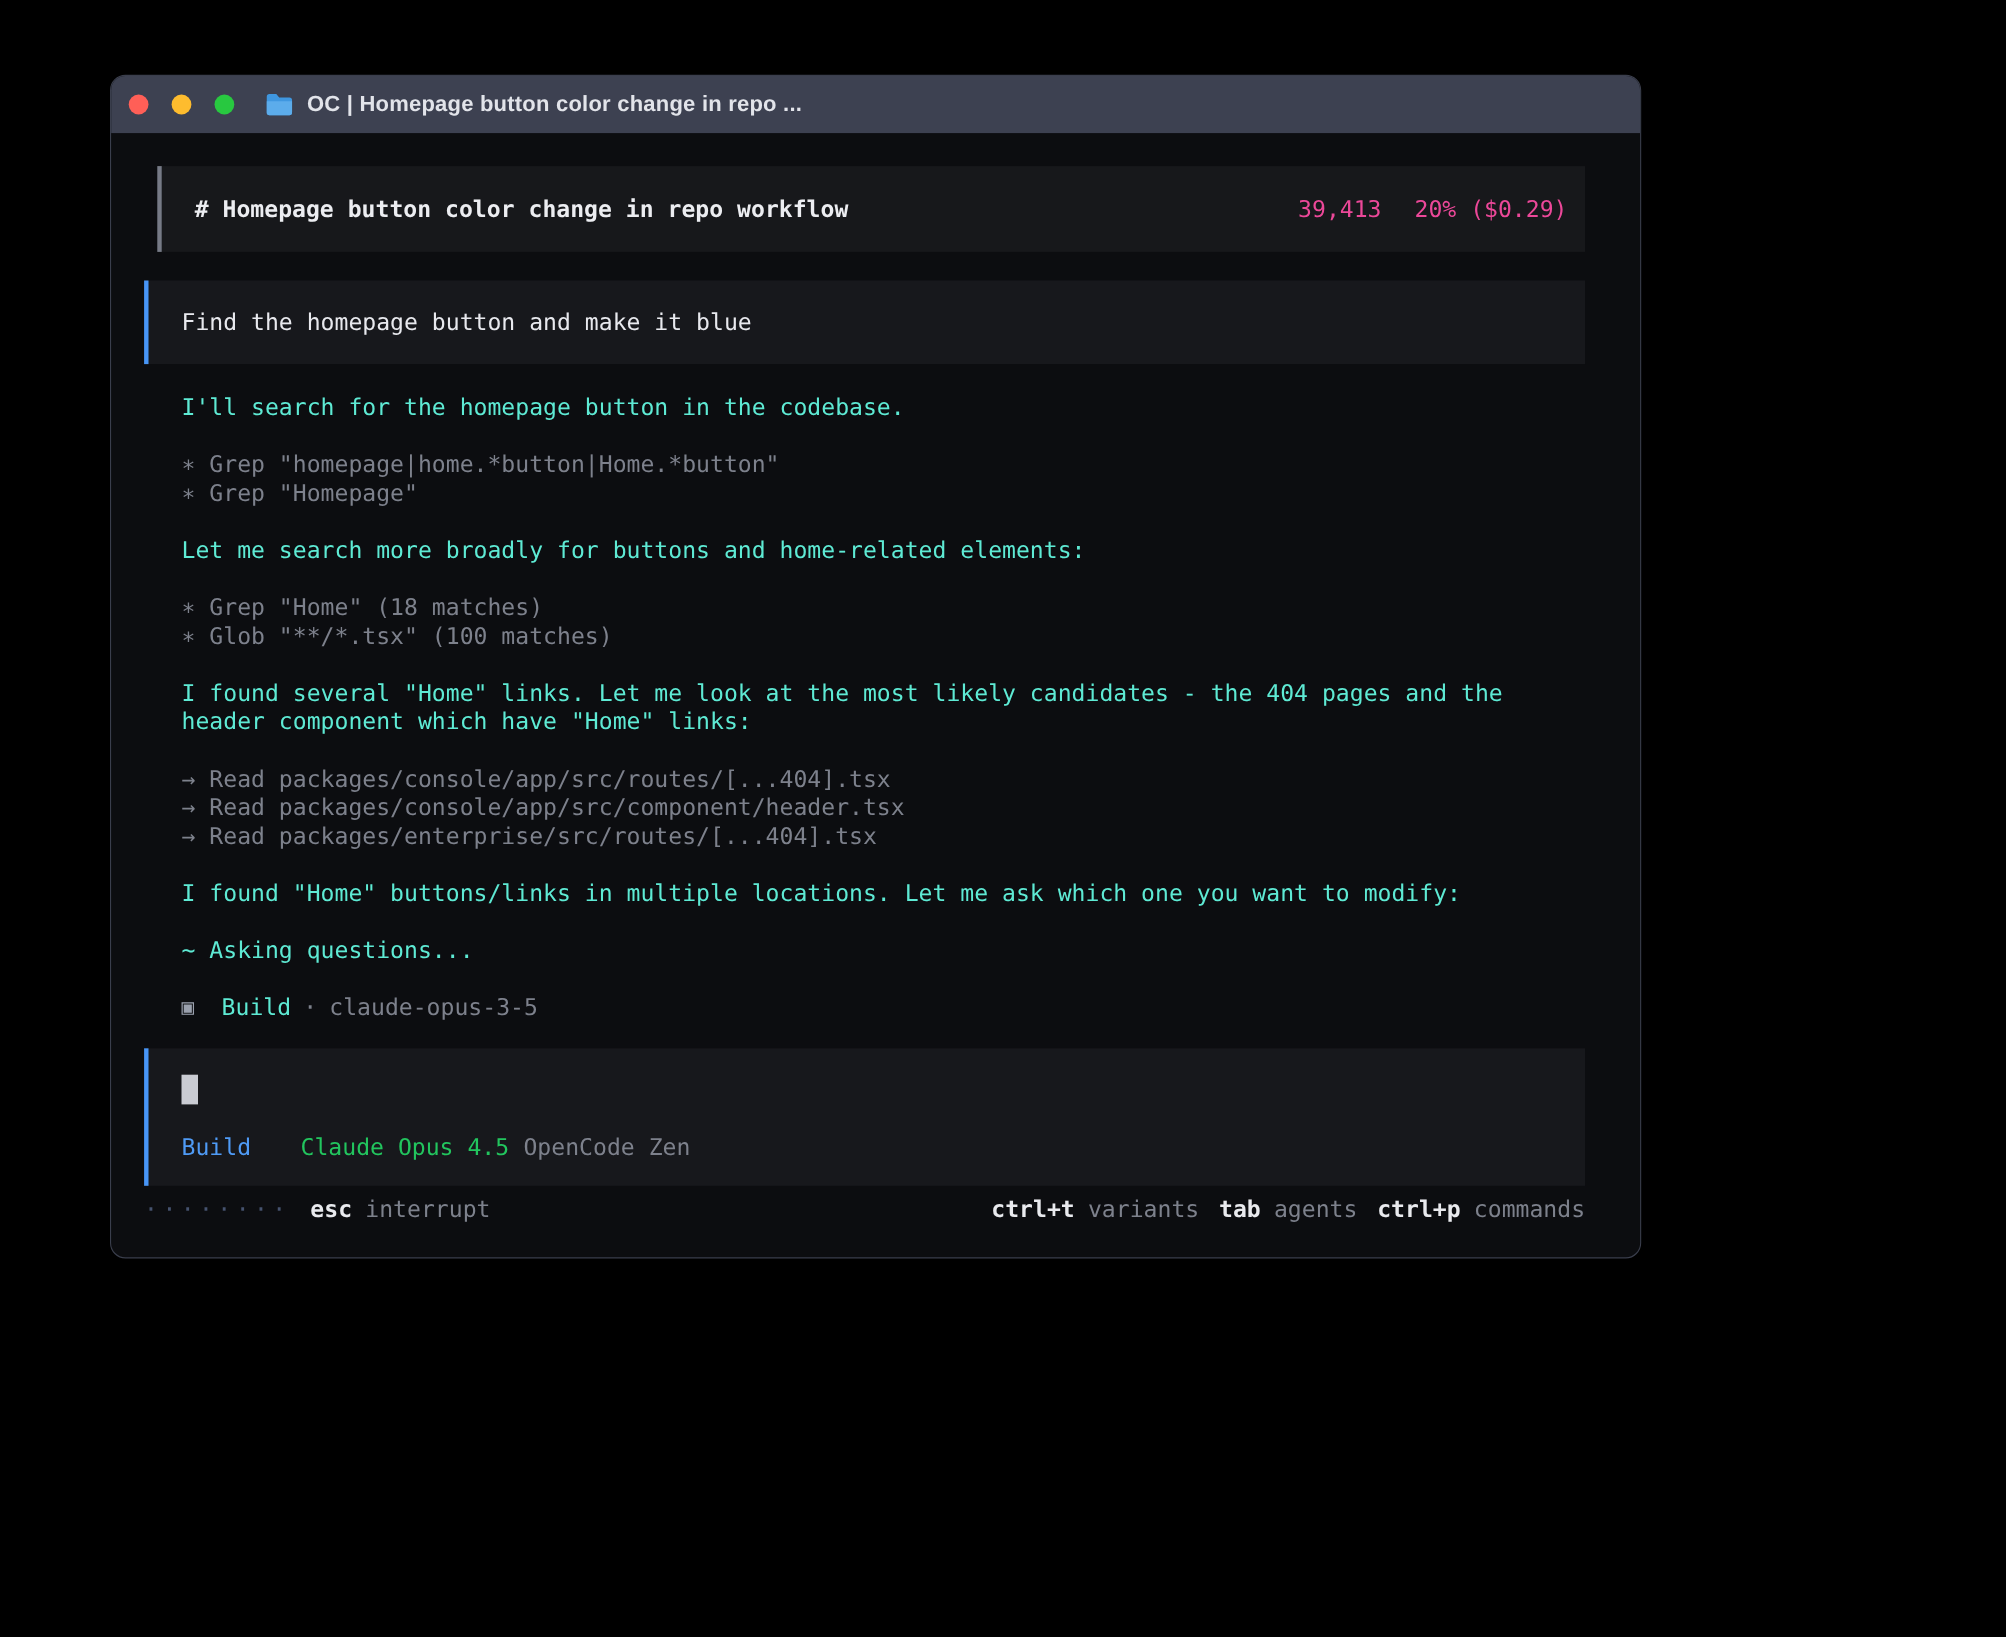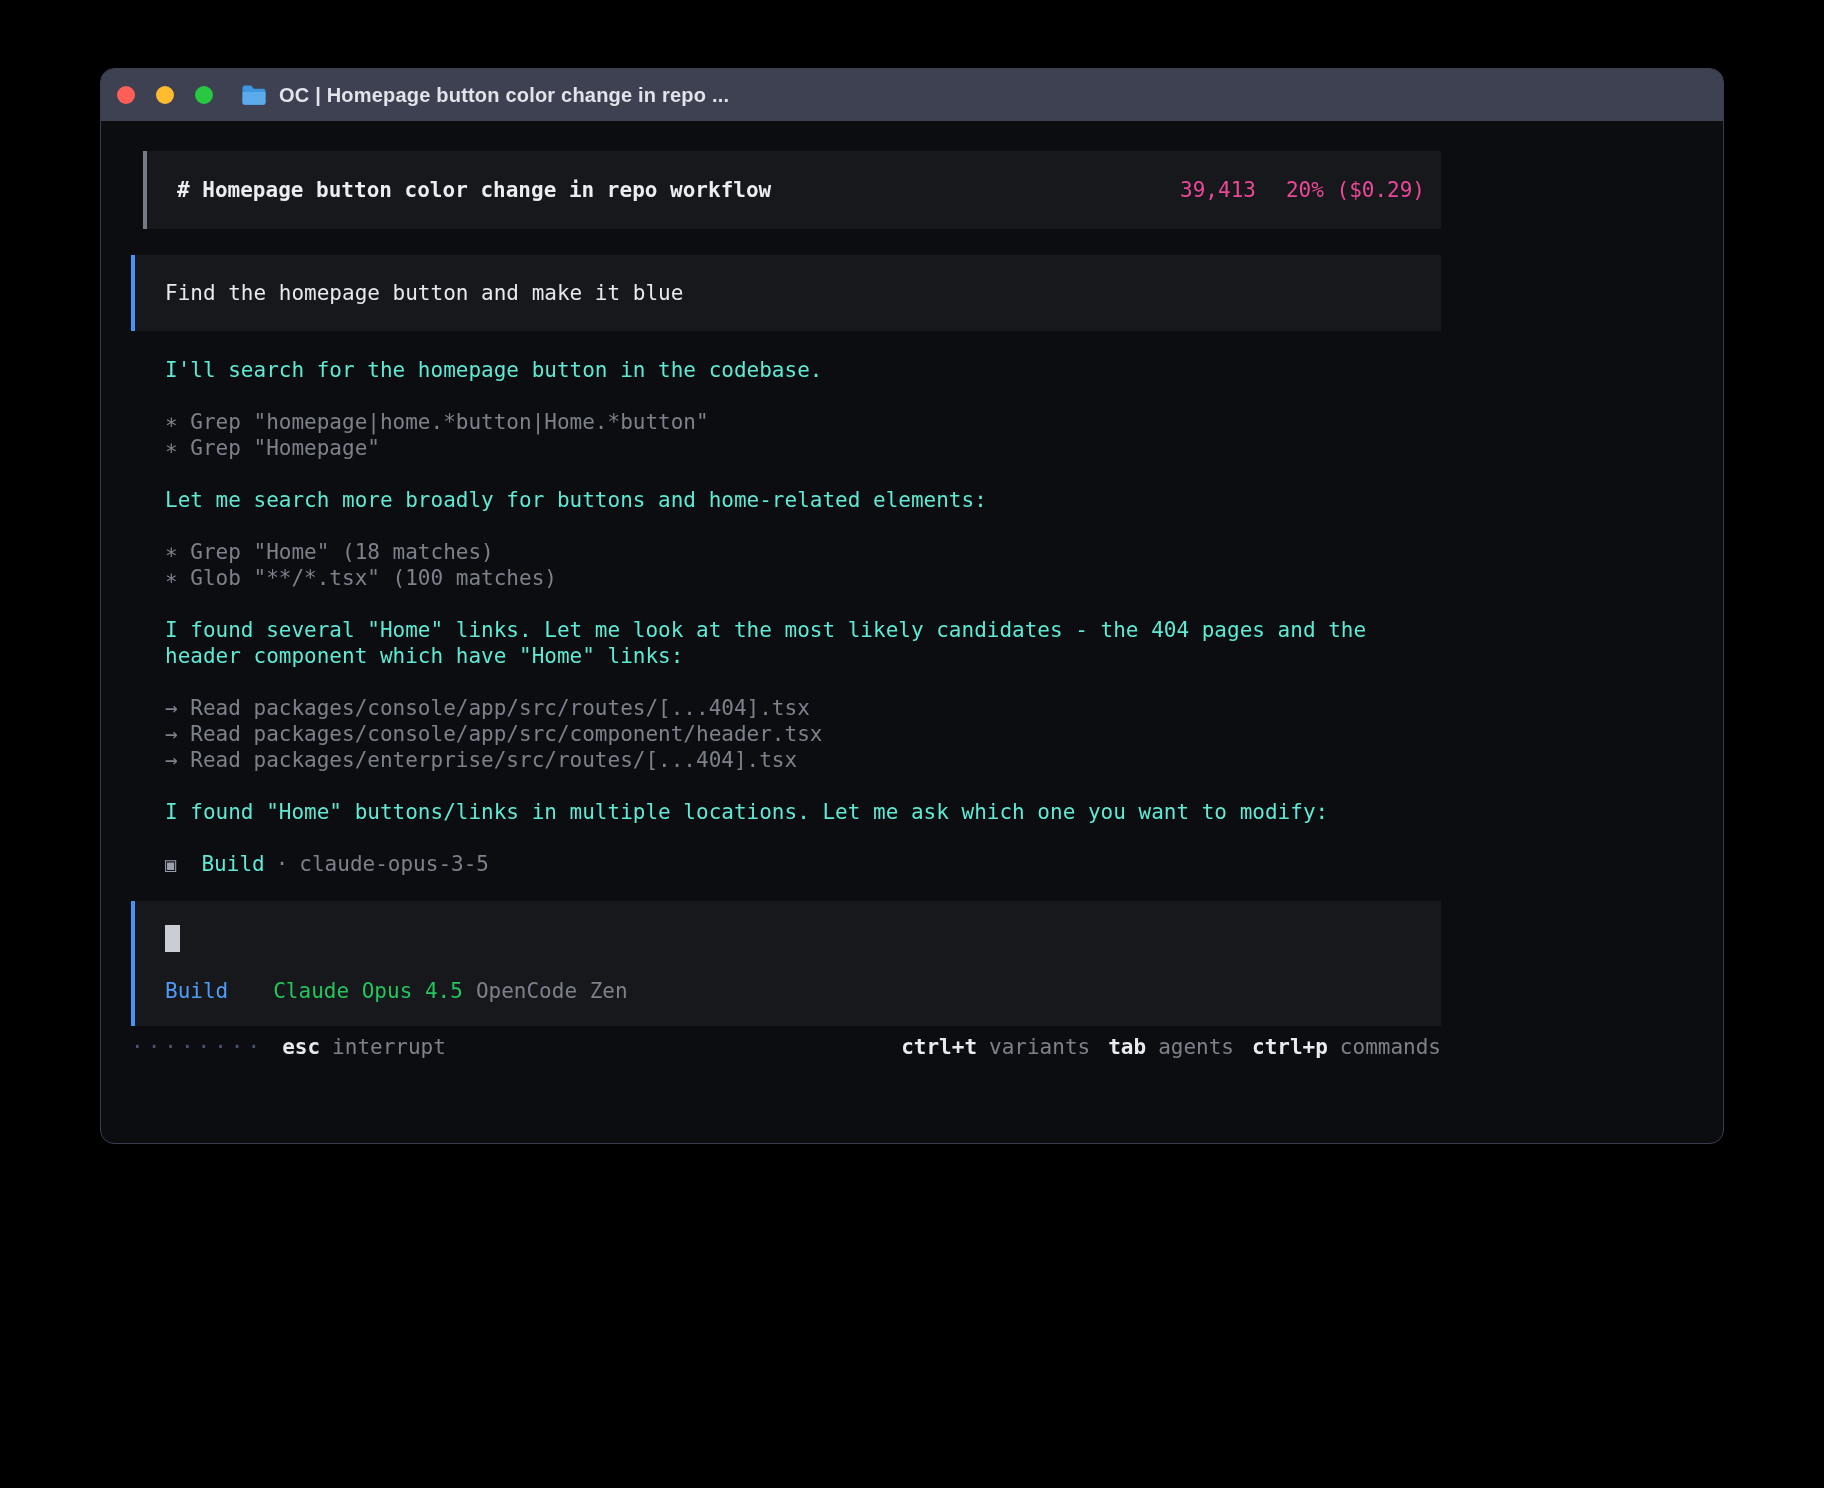--- a/index.html
+++ b/index.html
@@ -1,20 +1,20 @@
 <!DOCTYPE html>
 <html><head>
 <meta charset="utf-8">
 <style>
   * { margin:0; padding:0; box-sizing:border-box; }
   html,body { width:1824px; height:1488px; background:#000; overflow:hidden; }
   body { font-family:"DejaVu Sans Mono", monospace; }
 
   .window {
-    position:absolute; left:100px; top:68px; width:1624px; height:1076px;
+    position:absolute; left:100px; top:68px; width:1392px; height:1076px;
     background:#0c0d10; border:1px solid #3a3e4c; border-radius:14px;
     overflow:hidden;
   }
 
   
   .titlebar {
     height:52px; background:#3d4151; display:flex; align-items:center;
     padding:0 16px;
   }
   .lights { display:flex; gap:21px; }
@@ -127,20 +127,21 @@
         <div class="line gray">∗ Glob "**/*.tsx" (100 matches)</div>
 
         <div class="line white gap">I found several "Home" links. Let me look at the most likely candidates - the 404 pages and the header component which have "Home" links:</div>
 
         <div class="line gray gap">→ Read packages/console/app/src/routes/[...404].tsx</div>
         <div class="line gray">→ Read packages/console/app/src/component/header.tsx</div>
         <div class="line gray">→ Read packages/enterprise/src/routes/[...404].tsx</div>
 
         <div class="line white gap">I found "Home" buttons/links in multiple locations. Let me ask which one you want to modify:</div>
 
+        <div class="line white gap">~ Asking questions...</div>
 
         <div class="line gap agent-line">
           <span class="agent-icon">▣</span>
           <span class="agent-name white">Build</span>
           <span class="agent-sep">·</span>
           <span class="gray">claude-opus-3-5</span>
         </div>
       </div>
 
       <div class="input-block">

